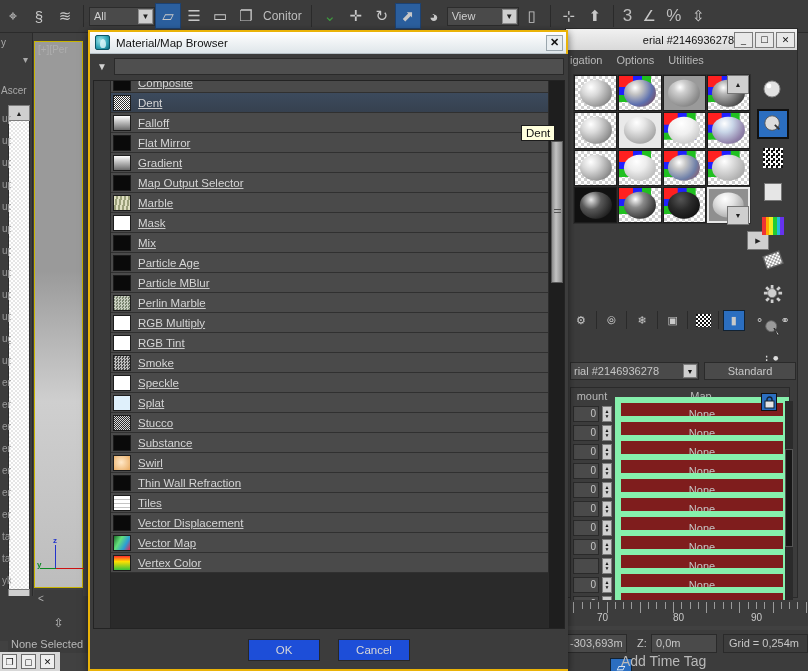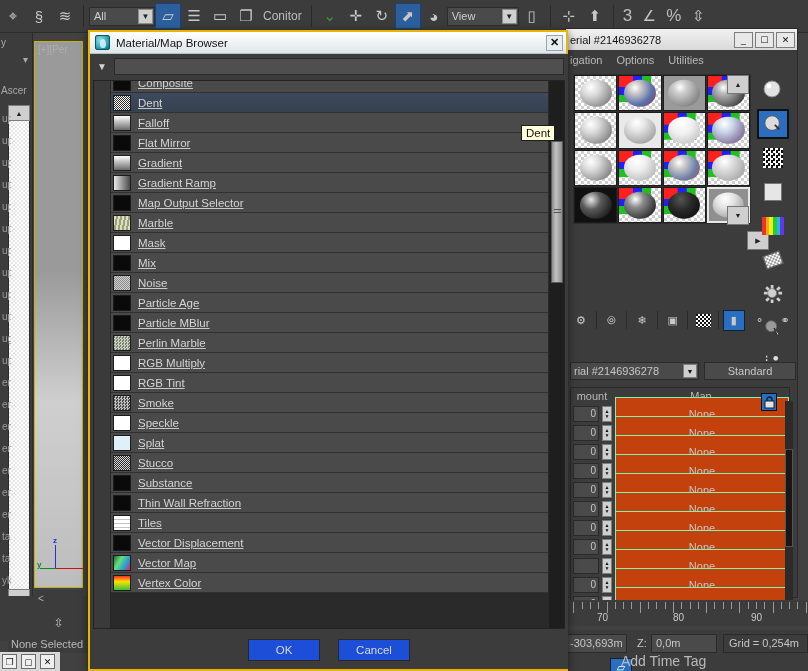--- a/index.html
+++ b/index.html
@@ -77,21 +77,21 @@
   .wbtn{width:15px;height:15px;border:1px solid #6b6b6b;background:#efefef;display:flex;
         align-items:center;justify-content:center;font-size:9px;color:#111;}
 
   
   .mated{
     position:absolute;left:565px;top:28px;width:233px;height:570px;
     background:#3c3c3c;border:1px solid #2a2a2a;
   }
   .mated-title{
     height:21px;background:linear-gradient(#f1f1f1,#d9d9d9);
-    display:flex;align-items:center;justify-content:space-between;
+    display:flex;align-items:center;justify-content:flex-end;
     padding:0 2px 0 4px;color:#111;font-size:11px;
   }
   .mt-btns{display:flex;gap:2px;}
   .mt-b{width:19px;height:16px;border:1px solid #7d7d7d;background:#e8e8e8;
         display:flex;align-items:center;justify-content:center;font-size:9px;color:#111;}
   .mated-menu{height:20px;display:flex;align-items:center;gap:14px;padding-left:4px;
               color:#b9b9b9;font-size:11px;background:#3c3c3c;}
   .slots{position:absolute;left:7px;top:45px;width:178px;height:150px;background:#2f2f2f;
          display:grid;grid-template-columns:repeat(4,1fr);grid-template-rows:repeat(4,1fr);gap:1px;padding:1px;}
   .slot{position:relative;overflow:hidden;border:1px solid #1d1d1d;
@@ -130,21 +130,21 @@
   .me-std{width:92px;background:#4a4a4a;border:1px solid #2a2a2a;display:flex;align-items:center;
           justify-content:center;color:#c6c6c6;font-size:11px;}
   .maprollout{position:absolute;left:4px;top:358px;width:220px;height:232px;background:#3c3c3c;
               border:1px solid #2a2a2a;overflow:hidden;}
   .mr-head{display:flex;height:16px;color:#b9b9b9;font-size:11px;align-items:center;}
   .mr-row{display:flex;align-items:center;height:19px;gap:3px;padding-left:2px;}
   .mr-amt{width:26px;height:16px;background:#4a4a4a;border:1px solid #2a2a2a;color:#c6c6c6;
           font-size:10px;text-align:right;padding-right:2px;line-height:14px;}
   .spin{width:10px;height:16px;background:#cfcfcf;border:1px solid #7d7d7d;display:flex;
         flex-direction:column;align-items:center;justify-content:center;font-size:5px;color:#111;line-height:5px;}
-  .mr-map{flex:1;height:33px;background:#c2410c;border:1px solid #86efac;display:flex;
+  .mr-map{flex:1;height:33px;background:#7f1d1d;border:6px solid #86efac;display:flex;
           align-items:center;justify-content:center;color:#c6c6c6;font-size:11px;}
   .lockbtn{position:absolute;left:761px;top:393px;width:16px;height:18px;background:#2b6ec0;
            border:1px solid #111;display:flex;align-items:center;justify-content:center;font-size:10px;}
   .mr-sb{position:absolute;right:4px;top:372px;width:8px;height:210px;background:#2b2b2b;}
   .mr-sb i{position:absolute;left:0;top:48px;width:8px;height:98px;background:#171717;
            border:1px solid #555;display:block;}
 
   
   .dlg{
     position:absolute;left:88px;top:30px;width:480px;height:641px;
@@ -645,44 +645,36 @@
               </div>
               <div class="li">
                 <span class="sw "></span>
                 <span class="nm">Flat Mirror</span>
               </div>
               <div class="li">
                 <span class="sw sw-grad"></span>
                 <span class="nm">Gradient</span>
               </div>
               <div class="li">
-                <span class="sw sw-gradh"></span>
-                <span class="nm">Gradient Ramp</span>
-              </div>
-              <div class="li">
                 <span class="sw "></span>
                 <span class="nm">Map Output Selector</span>
               </div>
               <div class="li">
                 <span class="sw sw-marble"></span>
                 <span class="nm">Marble</span>
               </div>
               <div class="li">
                 <span class="sw sw-white"></span>
                 <span class="nm">Mask</span>
               </div>
               <div class="li">
                 <span class="sw "></span>
                 <span class="nm">Mix</span>
               </div>
               <div class="li">
-                <span class="sw sw-noise"></span>
-                <span class="nm">Noise</span>
-              </div>
-              <div class="li">
                 <span class="sw "></span>
                 <span class="nm">Particle Age</span>
               </div>
               <div class="li">
                 <span class="sw "></span>
                 <span class="nm">Particle MBlur</span>
               </div>
               <div class="li">
                 <span class="sw sw-perlin"></span>
                 <span class="nm">Perlin Marble</span>
@@ -707,20 +699,24 @@
                 <span class="sw sw-splat"></span>
                 <span class="nm">Splat</span>
               </div>
               <div class="li">
                 <span class="sw sw-stucco"></span>
                 <span class="nm">Stucco</span>
               </div>
               <div class="li">
                 <span class="sw "></span>
                 <span class="nm">Substance</span>
+              </div>
+              <div class="li">
+                <span class="sw sw-swirl"></span>
+                <span class="nm">Swirl</span>
               </div>
               <div class="li">
                 <span class="sw "></span>
                 <span class="nm">Thin Wall Refraction</span>
               </div>
               <div class="li">
                 <span class="sw sw-tiles"></span>
                 <span class="nm">Tiles</span>
               </div>
               <div class="li">

